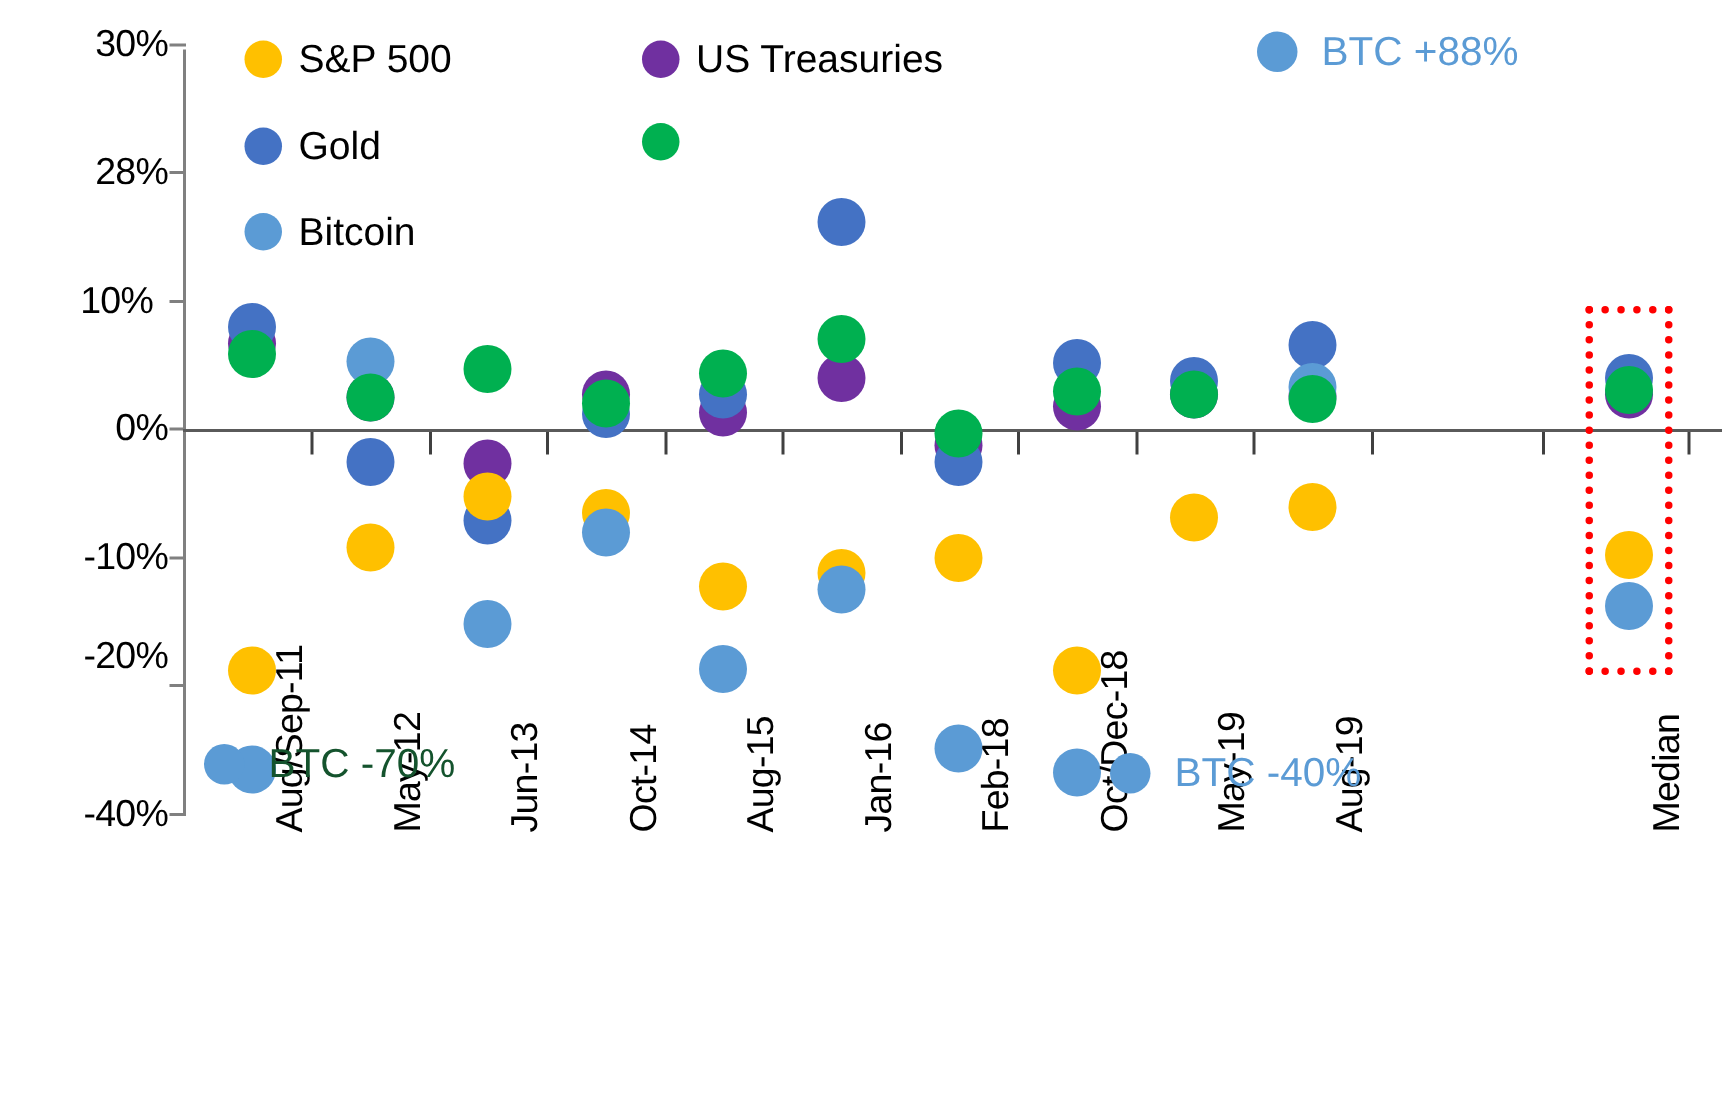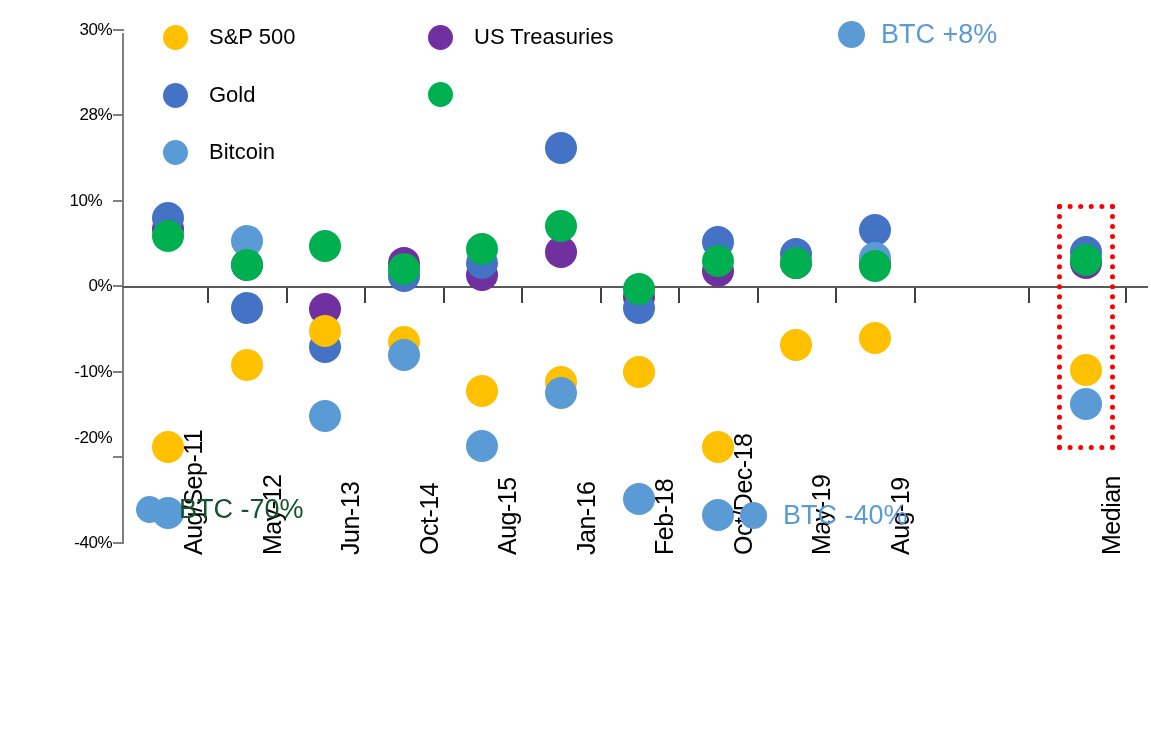--- a/index.html
+++ b/index.html
@@ -1,27 +1,27 @@
 <!DOCTYPE html>
 <html><head>
 <meta charset="utf-8">
 <style>
   html,body{margin:0;padding:0;background:#fff;}
   body{width:1151px;height:739px;font-family:"Liberation Sans",sans-serif;overflow:hidden;}
   #chart-root{position:relative;width:1151px;height:739px;background:#ffffff;}
   .plot{position:absolute;left:0;top:0;width:1151px;height:739px;}
-  .ytick-label{position:absolute;right:0;transform:translateY(-50%);font-size:17px;color:#000;white-space:nowrap;text-align:right;letter-spacing:-0.5px;}
+  .ytick-label{position:absolute;right:0;transform:translateY(-50%);font-size:25px;color:#000;white-space:nowrap;text-align:right;letter-spacing:-0.5px;}
   .ytick-mark{position:absolute;height:2px;background:#808080;}
   .axis-line{position:absolute;background:#808080;}
   .zero-line{position:absolute;height:2px;background:#5a5a5a;}
   .xtick{position:absolute;width:2px;background:#404040;}
   .dot{position:absolute;border-radius:50%;transform:translate(-50%,-50%);}
   .xcat{position:absolute;font-size:25px;color:#000;white-space:nowrap;
         transform-origin:left top;transform:rotate(-90deg);letter-spacing:-0.5px;}
-  .legend-item{position:absolute;display:flex;align-items:center;gap:21px;font-size:22px;color:#000;white-space:nowrap;}
+  .legend-item{position:absolute;display:flex;align-items:center;gap:11px;font-size:26px;color:#000;white-space:nowrap;}
   .legend-dot{width:25px;height:25px;border-radius:50%;flex:none;}
   .annot{position:absolute;display:flex;align-items:center;gap:16px;font-size:27px;white-space:nowrap;letter-spacing:0px;}
   .annot-dot{width:27px;height:27px;border-radius:50%;flex:none;}
   .highlight-box{position:absolute;border:5px dotted #ff0000;box-sizing:border-box;}
 </style>
 </head>
 <body>
 
 <div id="chart-root">
 
@@ -149,21 +149,21 @@
   <div class="legend-item" style="left:163px;top:139px;">
     <span class="legend-dot" style="background:#5B9BD5;"></span>
     <span>Bitcoin</span>
   </div>
   <div class="legend-item" style="left:428px;top:82px;">
     <span class="legend-dot" style="background:#00B050;"></span>
   </div>
 
   <div class="annot" style="left:838px;top:19px;color:#5B9BD5;">
     <span class="annot-dot" style="background:#5B9BD5;"></span>
-    <span>BTC +8%</span>
+    <span>BTC +88%</span>
   </div>
   <div class="annot" style="left:136px;top:494px;color:#14532d;">
     <span class="annot-dot" style="background:#5B9BD5;"></span>
     <span>BTC -70%</span>
   </div>
   <div class="annot" style="left:740px;top:500px;color:#5B9BD5;">
     <span class="annot-dot" style="background:#5B9BD5;"></span>
     <span>BTC -40%</span>
   </div>
 

